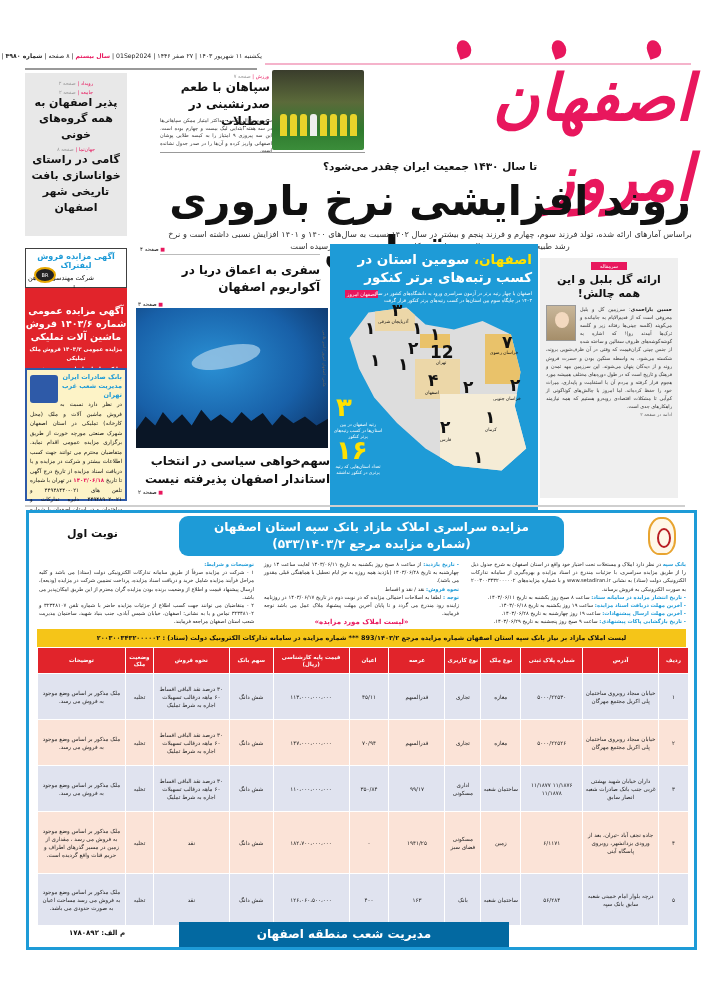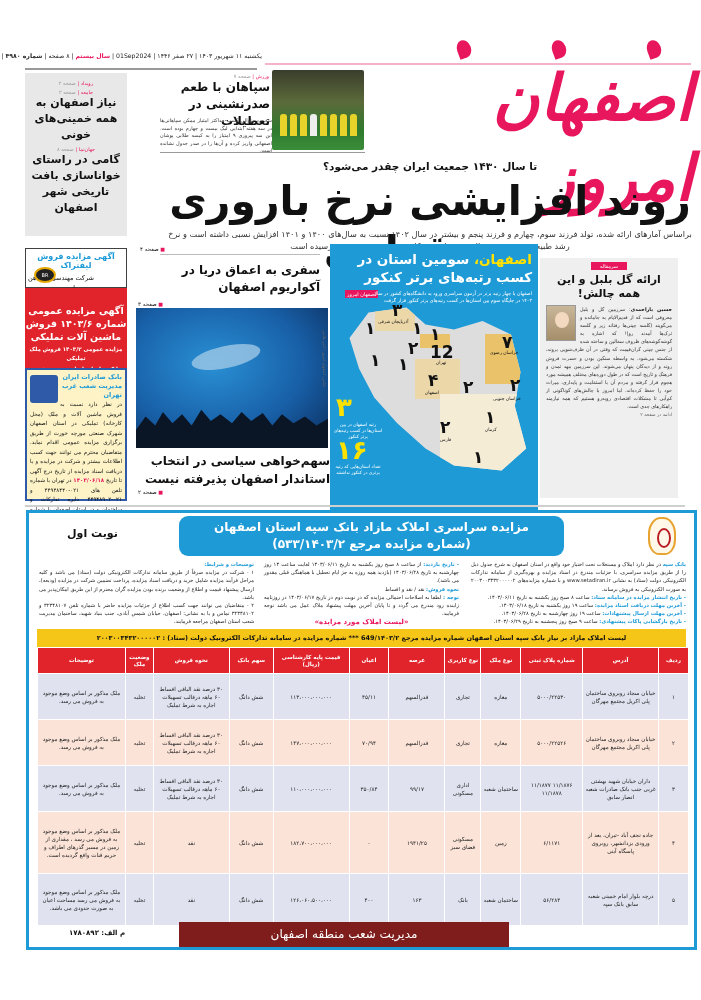--- a/index.html
+++ b/index.html
@@ -82,21 +82,21 @@
 .auc .emb::after{content:"";position:absolute;left:7px;top:9px;width:10px;height:16px;border:2px solid #b81e24;border-radius:50%;}
 .auc .col{position:absolute;top:47px;font-size:5.2px;line-height:8.2px;color:#222;text-align:justify;}
 .auc .bl{color:#1e9bd7;font-weight:bold;}
 .auc .list-title{position:absolute;left:0;right:0;top:105px;text-align:center;color:#e8175d;font-size:7px;font-weight:bold;}
 .auc .ybar{position:absolute;left:8px;right:8px;top:116px;height:18px;background:#f5c518;font-size:6.5px;font-weight:bold;line-height:18px;text-align:center;}
 .auc table{position:absolute;left:8px;top:134px;width:652px;border-collapse:collapse;font-size:5.6px;text-align:center;}
 .auc th{background:#e1242b;color:#fff;font-weight:bold;height:26px;border:1px solid #fff;padding:1px;line-height:7px;}
 .auc td{border:1px solid #fff;padding:1px 2px;line-height:8px;color:#222;}
 .auc tr.a td{background:#e0e3ef;}
 .auc tr.b td{background:#fbe3d7;}
-.auc .foot{position:absolute;left:150px;top:409px;width:330px;height:25px;background:#7f1d1d;color:#fff;font-size:12px;font-weight:normal;text-align:center;line-height:25px;}
+.auc .foot{position:absolute;left:150px;top:409px;width:330px;height:25px;background:#0369a1;color:#fff;font-size:12px;font-weight:bold;text-align:center;line-height:25px;}
 .auc .code{position:absolute;left:40px;top:416px;font-size:7px;font-weight:bold;}
 </style>
 </head>
 <body>
 
 <div class="abs logo-drops">
   <span style="right:230px"></span>
   <span style="right:135px"></span>
   <span style="right:40px"></span>
 </div>
@@ -108,21 +108,21 @@
   <span>| ۸ صفحه |</span>
   <b>شماره ۴۹۸۰</b>
   <span>| ۵۰۰۰ تومان |</span>
   
 </div>
 <div class="abs grayline"></div>
 
 <div class="abs leftcol">
   <div class="kicker"><span>رویداد</span> | <span class="g">صفحه ۲</span></div>
   <div class="kicker"><span>جامعه</span> | <span class="g">صفحه ۲</span></div>
-  <div class="lhead">نیاز اصفهان به همه خمینی‌های خونی</div>
+  <div class="lhead">پذیر اصفهان به همه گروه‌های خونی</div>
   <div class="kicker"><span>جهان‌نما</span> | <span class="g">صفحه ۸</span></div>
   <div class="lhead">گامی در راستای خواناسازی بافت تاریخی شهر اصفهان</div>
 </div>
 
 <div class="abs ad1">
   <div class="t">آگهی مزایده فروش لیفتراک</div>
   <div class="c">شرکت مهندسی راه آهن بهین ریل</div>
   <div class="lg">BR</div>
 </div>
 
@@ -242,21 +242,21 @@
     <span class="bl">نحوه فروش:</span><span> نقد / نقد و اقساط</span><br>
     <span class="bl">توجه :</span><span> لطفا به اصلاحات احتمالی مزایده که در نوبت دوم در تاریخ ۱۴۰۳/۰۶/۱۷ در روزنامه زاینده رود مندرج می گردد و تا پایان آخرین مهلت پیشنهاد ملاک عمل می باشد توجه فرمایید.</span>
   </div>
   <div class="col" style="left:10px;width:215px">
     <span class="bl">توضیحات و شرایط:</span><br>
     <span>۱ - شرکت در مزایده صرفاً از طریق سامانه تدارکات الکترونیکی دولت (ستاد) می باشد و کلیه مراحل فرآیند مزایده شامل خرید و دریافت اسناد مزایده، پرداخت تضمین شرکت در مزایده (ودیعه)، ارسال پیشنهاد قیمت و اطلاع از وضعیت برنده بودن مزایده گران محترم از این طریق امکان‌پذیر می باشد.</span><br>
     <span>۲ - متقاضیان می توانند جهت کسب اطلاع از جزئیات مزایده حاضر با شماره تلفن ۳۲۳۴۸۱۰۷ و ۳۲۳۴۸۱۰۲ تماس و یا به نشانی: اصفهان، خیابان شمس آبادی، جنب بنیاد شهید، ساختمان مدیریت شعب استان اصفهان مراجعه فرمایند.</span>
   </div>
 
   <div class="list-title">«لیست املاک مورد مزایده»</div>
-  <div class="ybar">لیست املاک مازاد بر نیاز بانک سپه استان اصفهان شماره مزایده مرجع 649/۱۴۰۳/۲ *** شماره مزایده در سامانه تدارکات الکترونیک دولت (ستاد) : ۲۰۰۳۰۰۳۴۳۲۰۰۰۰۰۲</div>
+  <div class="ybar">لیست املاک مازاد بر نیاز بانک سپه استان اصفهان شماره مزایده مرجع 893/۱۴۰۳/۲ *** شماره مزایده در سامانه تدارکات الکترونیک دولت (ستاد) : ۲۰۰۳۰۰۳۴۳۲۰۰۰۰۰۲</div>
 
   <table>
     <colgroup>
       <col style="width:30px">
         <col style="width:76px">
         <col style="width:62px">
         <col style="width:40px">
         <col style="width:36px">
         <col style="width:56px">
         <col style="width:40px">

